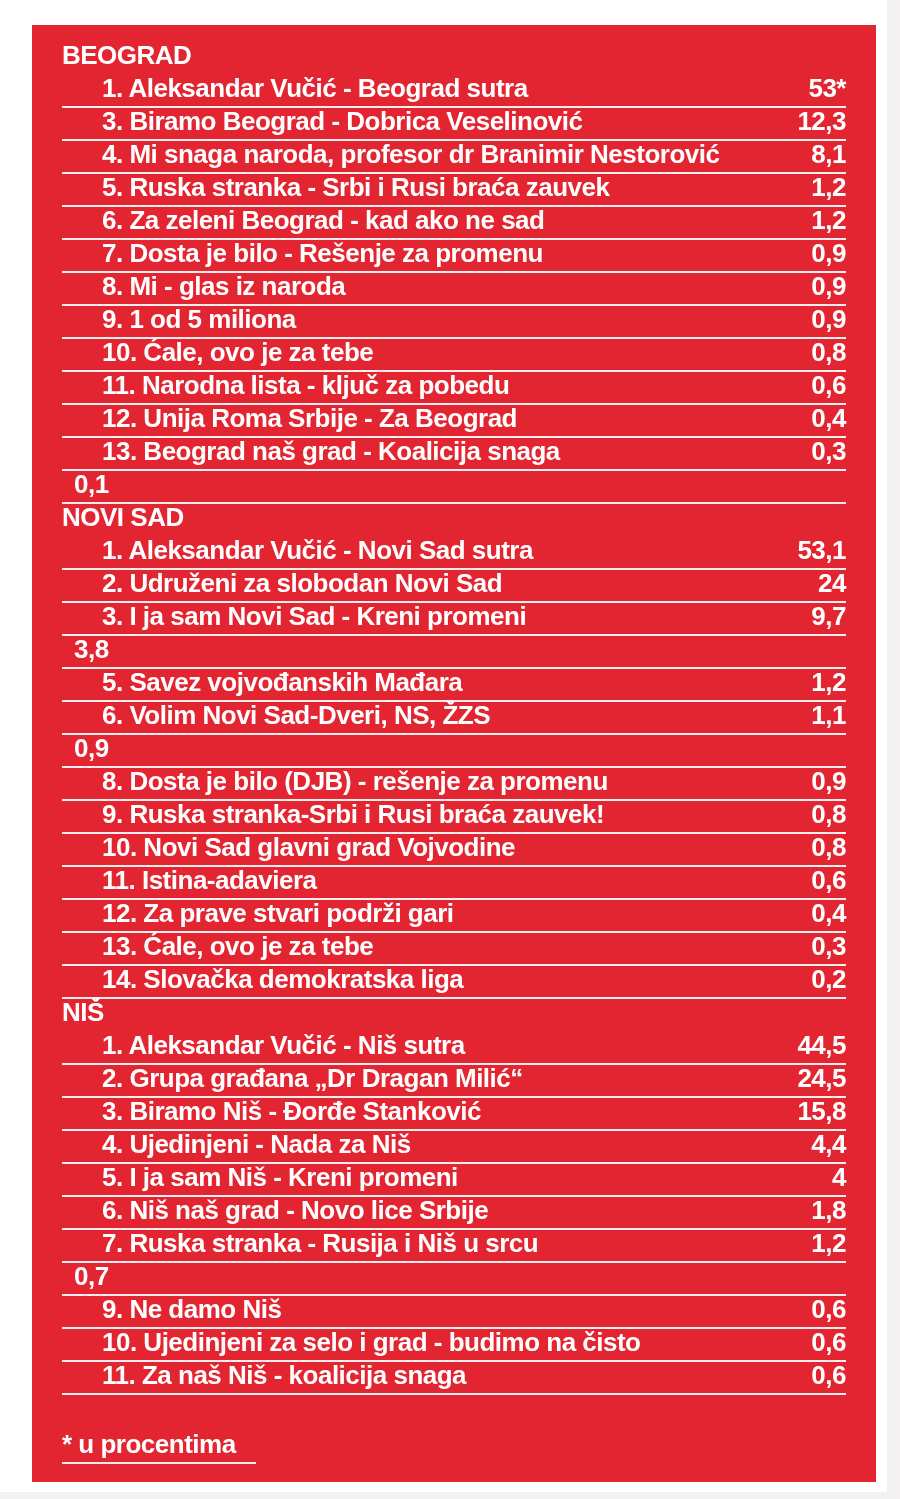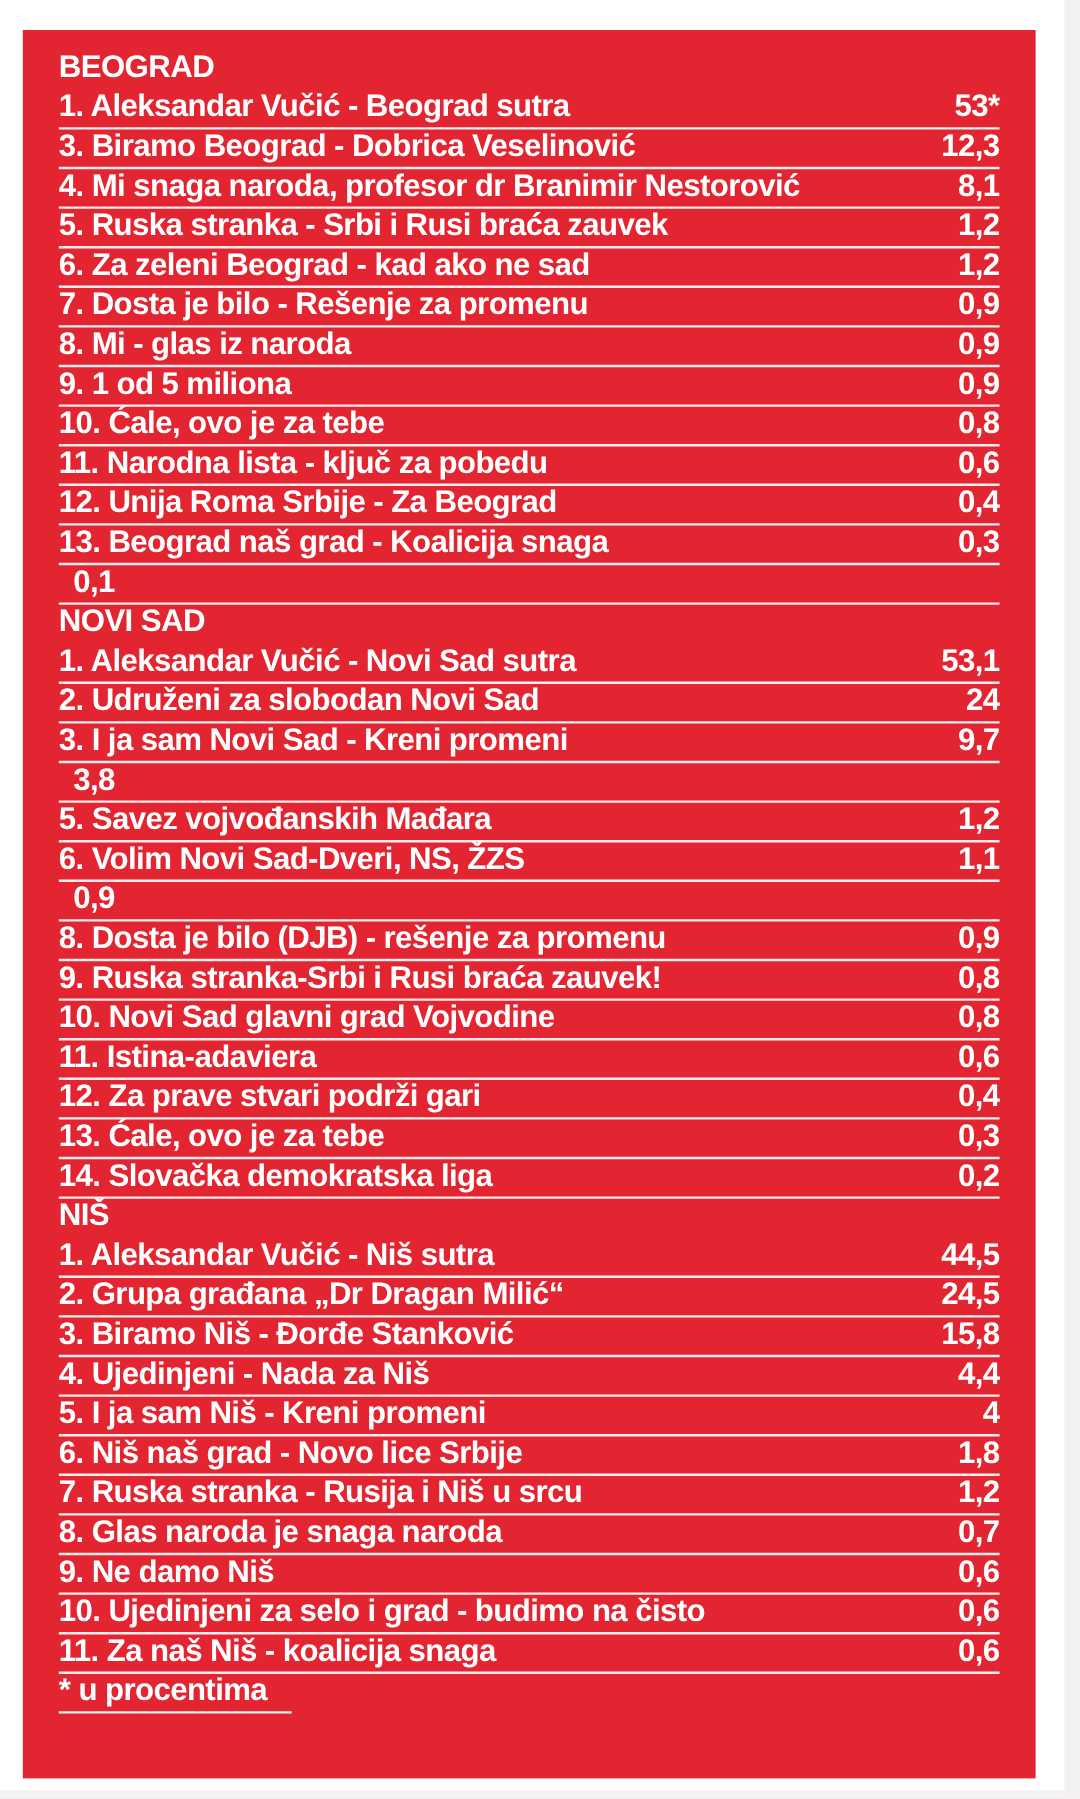--- a/index.html
+++ b/index.html
@@ -25,21 +25,21 @@
   .page-edge-bottom {
     position: absolute;
     left: 0;
     bottom: 0;
     width: 100%;
     height: 7px;
     background: #f3f1f2;
   }
   .panel {
     position: absolute;
-    left: 19px;
+    left: 32px;
     top: 25px;
     width: 844px;
     height: 1457px;
     box-sizing: border-box;
     padding: 17px 30px 0 30px;
     color: #ffffff;
     font-weight: bold;
     font-size: 26px;
     letter-spacing: -0.5px;
   }
@@ -50,34 +50,36 @@
     line-height: 27px;
     padding-bottom: 4px;
     border-bottom: 2px solid rgba(255,255,255,0.92);
   }
   .row.header-row {
     border-bottom: none;
     padding-bottom: 6px;
   }
   .name {
     white-space: nowrap;
+    margin-left: 40px;
   }
   .value {
     white-space: nowrap;
     text-align: right;
     padding-left: 12px;
   }
   .footnote-row {
     line-height: 27px;
   }
   .footnote-row span {
     display: inline-block;
     padding-bottom: 4px;
     padding-right: 20px;
     border-bottom: 2px solid rgba(255,255,255,0.92);
+    margin-top: 36px;
   }
 </style>
 </head>
 <body style="background: rgb(255, 255, 255);">
 
 <div class="panel" style="background: rgb(227, 36, 49); color: rgb(255, 255, 255);">
   <div id="rows">
       <div class="row header-row">BEOGRAD</div>
       <div class="row">
         <span class="name">1. Aleksandar Vučić - Beograd sutra</span>
@@ -208,21 +210,20 @@
       </div>
       <div class="row">
         <span class="name">6. Niš naš grad - Novo lice Srbije</span>
         <span class="value">1,8</span>
       </div>
       <div class="row">
         <span class="name">7. Ruska stranka - Rusija i Niš u srcu</span>
         <span class="value">1,2</span>
       </div>
       <div class="row">
-        <span class="name">8. Glas naroda je snaga naroda</span>
         <span class="value">0,7</span>
       </div>
       <div class="row">
         <span class="name">9. Ne damo Niš</span>
         <span class="value">0,6</span>
       </div>
       <div class="row">
         <span class="name">10. Ujedinjeni za selo i grad - budimo na čisto</span>
         <span class="value">0,6</span>
       </div>

